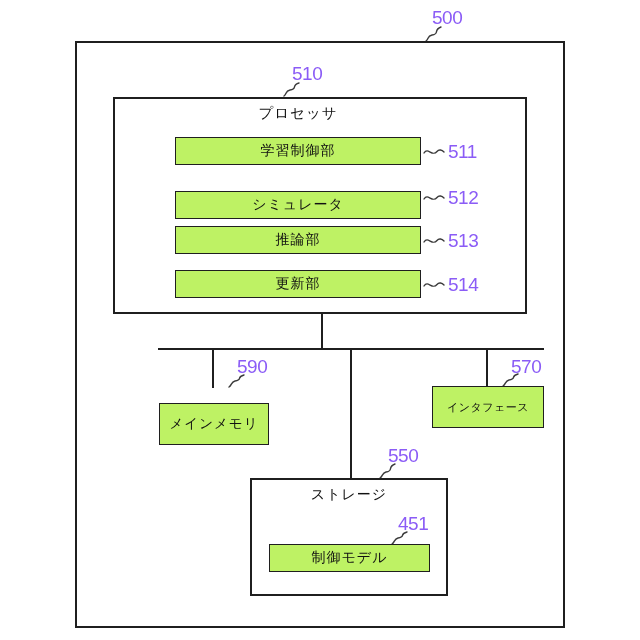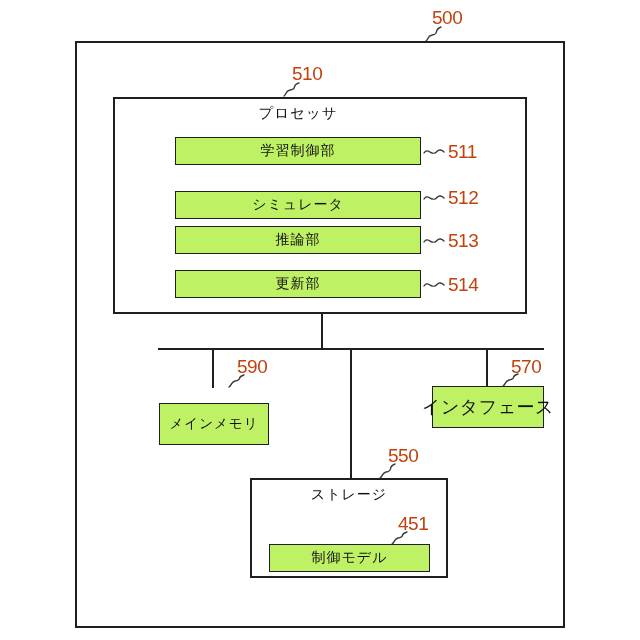--- a/index.html
+++ b/index.html
@@ -27,21 +27,21 @@
     align-items: center;
     justify-content: center;
   }
   .jp { font-size: 14px; letter-spacing: 1px; white-space: nowrap; }
   .ref {
     position: absolute;
     font-family: "Liberation Sans", "DejaVu Sans", sans-serif;
     font-size: 19px;
     line-height: 19px;
     letter-spacing: -0.5px;
-    color: #c2410c;
+    color: #8b5cf6;
     white-space: nowrap;
   }
   .line { position: absolute; background: #1f1f1f; }
   .leader { position: absolute; }
   .leader path, .tilde path {
     fill: none;
     stroke: #3a3a3a;
     stroke-width: 1.4;
     stroke-linecap: round;
   }
@@ -121,29 +121,29 @@
   <div class="thinbox" style="left:159px; top:387px; width:110px; height:42px;margin-top:16px;">
     <span class="jp" style="font-size:13.5px;">メインメモリ</span>
   </div>
 
   <div class="ref" style="left:511px; top:357px;">570</div>
   <svg class="leader" style="left:502px; top:373px;" width="18" height="14" viewBox="0 0 18 14">
     <path d="M16,1 C8,3 15,6 7,7 C3,8 4,11 1,13"></path>
   </svg>
 
   <div class="thinbox" style="left:432px; top:386px; width:112px; height:42px;">
-    <span class="jp" style="font-size:18px; letter-spacing:0.5px;">インタフェース</span>
+    <span class="jp" style="font-size:11px; letter-spacing:0.5px;">インタフェース</span>
   </div>
 
   <div class="ref" style="left:388px; top:446px;">550</div>
   <svg class="leader" style="left:379px; top:463px;" width="18" height="16" viewBox="0 0 18 16">
     <path d="M16,1 C8,4 15,8 7,9 C3,10 4,13 1,15"></path>
   </svg>
 
-  <div class="box" style="left:250px; top:478px; width:198px; height:100px;">
+  <div class="box" style="left:250px; top:478px; width:198px; height:118px;">
     <div class="boxtitle jp" style="left:0; top:6px; width:100%;">ストレージ</div>
 
     <div class="ref" style="left:146px; top:34px;">451</div>
     <svg class="leader" style="left:139px; top:51px;" width="18" height="14" viewBox="0 0 18 14">
       <path d="M16,1 C8,3 15,6 7,7 C3,8 4,11 1,13"></path>
     </svg>
 
     <div class="thinbox" style="left:17px; top:64px; width:161px; height:28px;">
       <span class="jp">制御モデル</span>
     </div>

